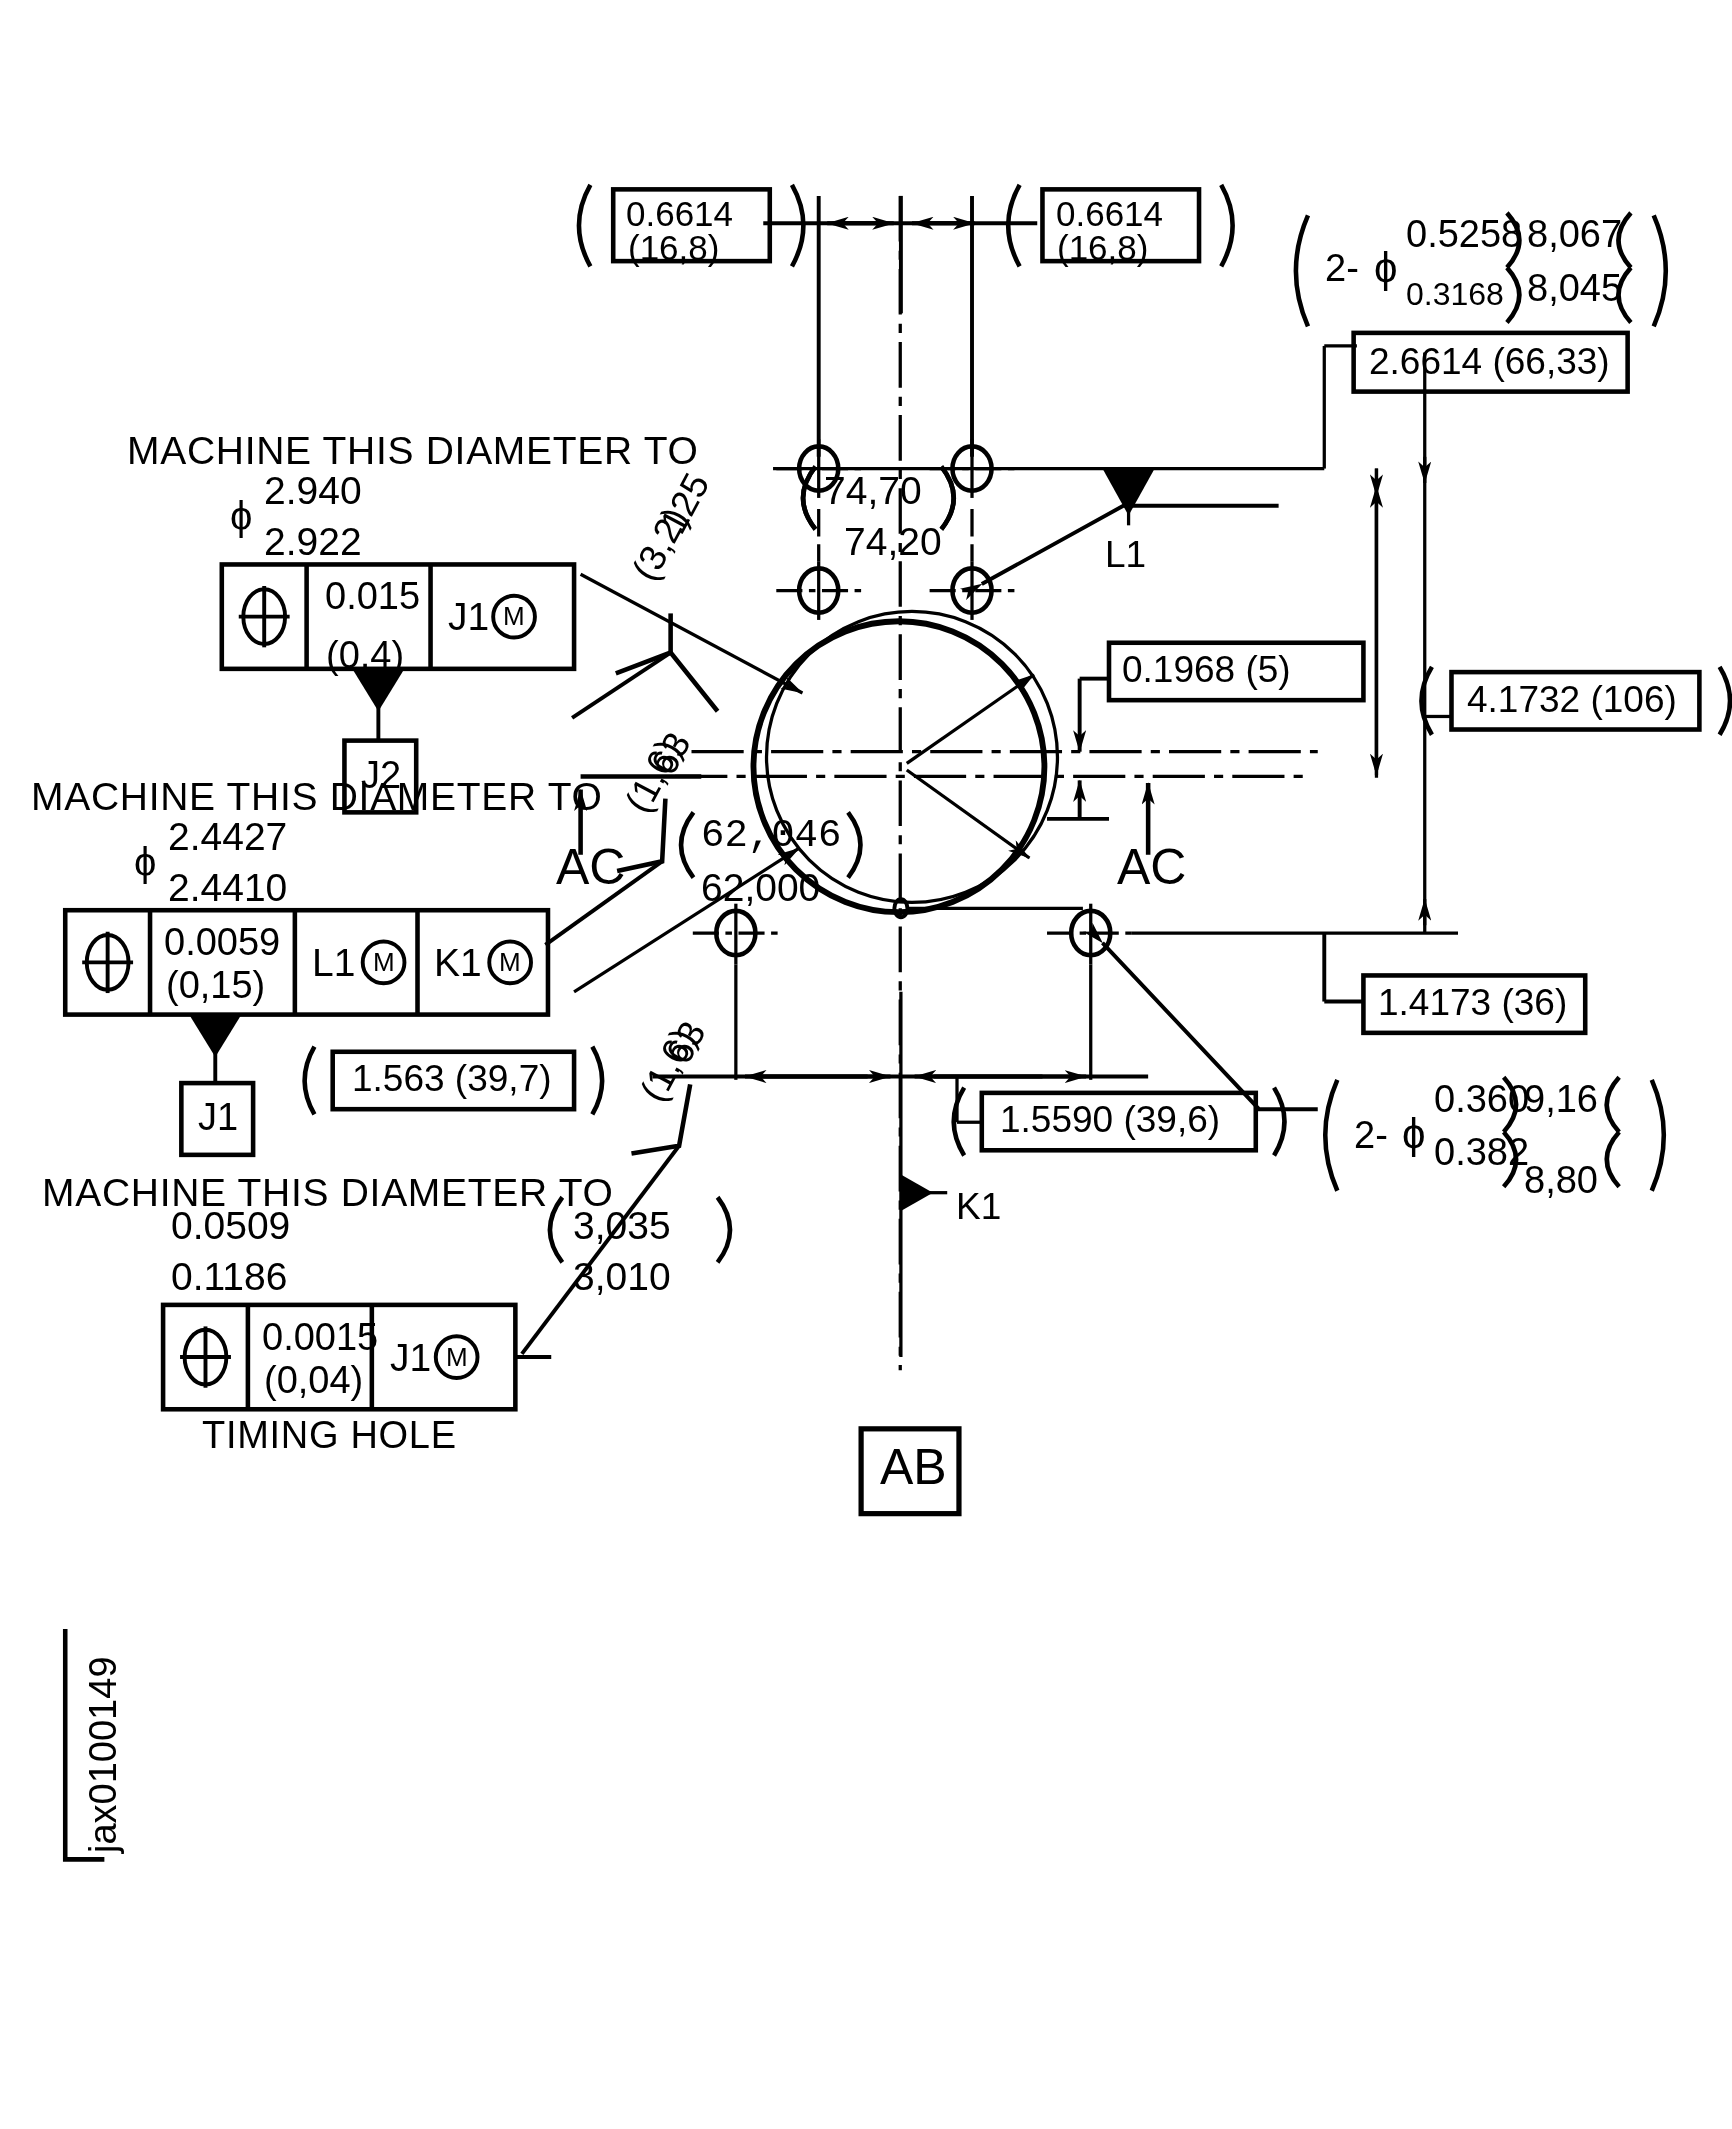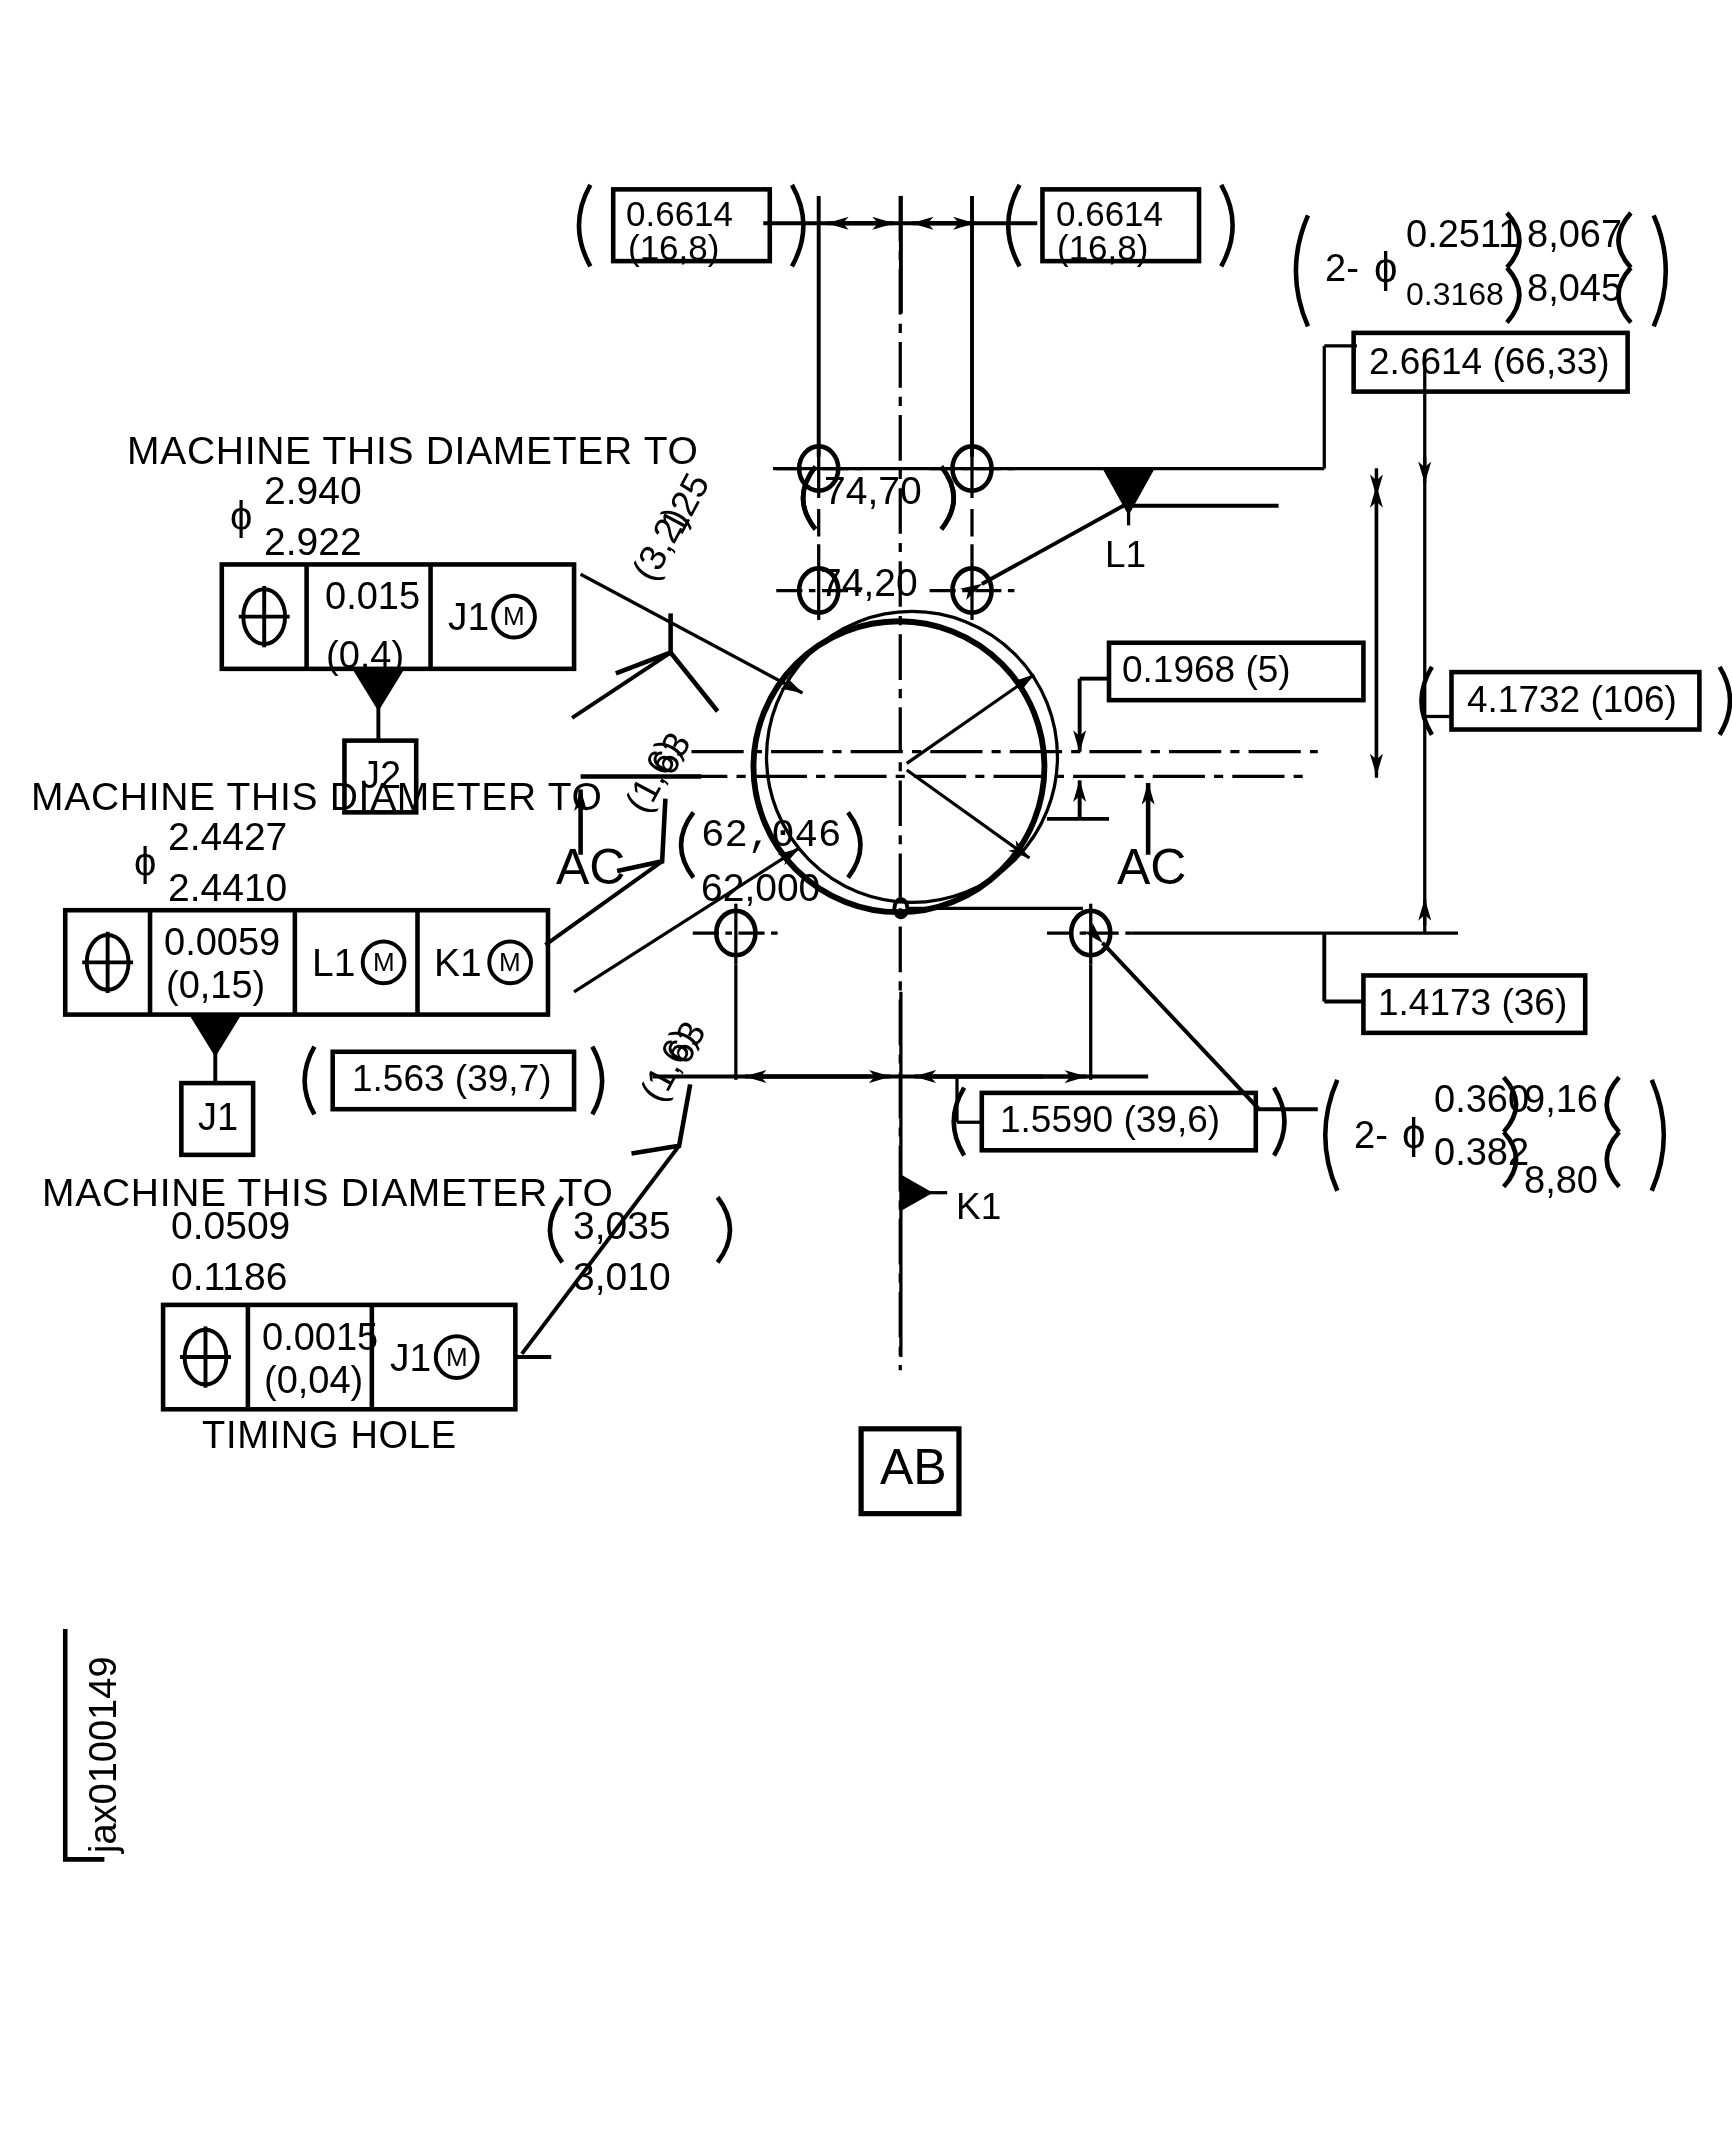--- a/index.html
+++ b/index.html
@@ -301,21 +301,21 @@
     </g>
   </svg>
 
   <div class="txt" style="left:626px;top:196px;font-size:35px;">0.6614</div>
   <div class="txt" style="left:628px;top:230px;font-size:35px;">(16,8)</div>
   <div class="txt" style="left:1056px;top:196px;font-size:35px;">0.6614</div>
   <div class="txt" style="left:1057px;top:230px;font-size:35px;">(16,8)</div>
 
   <div class="txt" style="left:1325px;top:249px;font-size:38px;">2-</div>
   <div class="txt" style="left:1374px;top:247px;font-size:42px;">ϕ</div>
-  <div class="txt" style="left:1406px;top:215px;font-size:38px;">0.2511</div>
+  <div class="txt" style="left:1406px;top:215px;font-size:38px;">0.5258</div>
   <div class="txt" style="left:1406px;top:278px;font-size:32px;">0.3168</div>
   <div class="txt" style="left:1527px;top:215px;font-size:38px;">8,067</div>
   <div class="txt" style="left:1527px;top:269px;font-size:38px;">8,045</div>
 
   <div class="txt" style="left:1369px;top:343px;font-size:37px;">2.6614 (66,33)</div>
   <div class="txt" style="left:1122px;top:651px;font-size:37px;">0.1968  (5)</div>
   <div class="txt" style="left:1467px;top:681px;font-size:37px;">4.1732 (106)</div>
   <div class="txt" style="left:1378px;top:984px;font-size:37px;">1.4173  (36)</div>
   <div class="txt" style="left:352px;top:1060px;font-size:37px;">1.563 (39,7)</div>
   <div class="txt" style="left:1000px;top:1101px;font-size:37px;">1.5590 (39,6)</div>
@@ -325,21 +325,21 @@
   <div class="txt" style="left:1434px;top:1080px;font-size:38px;">0.360</div>
   <div class="txt" style="left:1434px;top:1133px;font-size:38px;">0.382</div>
   <div class="txt" style="left:1524px;top:1080px;font-size:38px;">9,16</div>
   <div class="txt" style="left:1524px;top:1133px;font-size:38px;margin-top:28px;">8,80</div>
 
   <div class="txt" style="left:127px;top:431px;font-size:39px;letter-spacing:0.7px;">MACHINE THIS DIAMETER TO</div>
   <div class="txt" style="left:230px;top:496px;font-size:40px;">ϕ</div>
   <div class="txt" style="left:264px;top:471px;font-size:39px;">2.940</div>
   <div class="txt" style="left:264px;top:522px;font-size:39px;">2.922</div>
   <div class="txt" style="left:824px;top:471px;font-size:39px;">74,70</div>
-  <div class="txt" style="left:820px;top:522px;font-size:39px;margin-top:41px;">74,20</div>
+  <div class="txt" style="left:844px;top:522px;font-size:39px;">74,20</div>
   <div class="txt" style="left:325px;top:577px;font-size:38px;">0.015</div>
   <div class="txt" style="left:326px;top:620px;font-size:38px;margin-top:16px;">(0,4)</div>
   <div class="txt" style="left:448px;top:597px;font-size:39px;">J1</div>
   <div class="txt" style="left:503px;top:603px;font-size:26px;">M</div>
   <div class="txt" style="left:361px;top:756px;font-size:38px;">J2</div>
 
   <div class="txt" style="left:31px;top:777px;font-size:39px;letter-spacing:0.7px;">MACHINE THIS DIAMETER TO</div>
   <div class="txt" style="left:134px;top:842px;font-size:40px;">ϕ</div>
   <div class="txt" style="left:168px;top:817px;font-size:39px;">2.4427</div>
   <div class="txt" style="left:168px;top:868px;font-size:39px;">2.4410</div>

